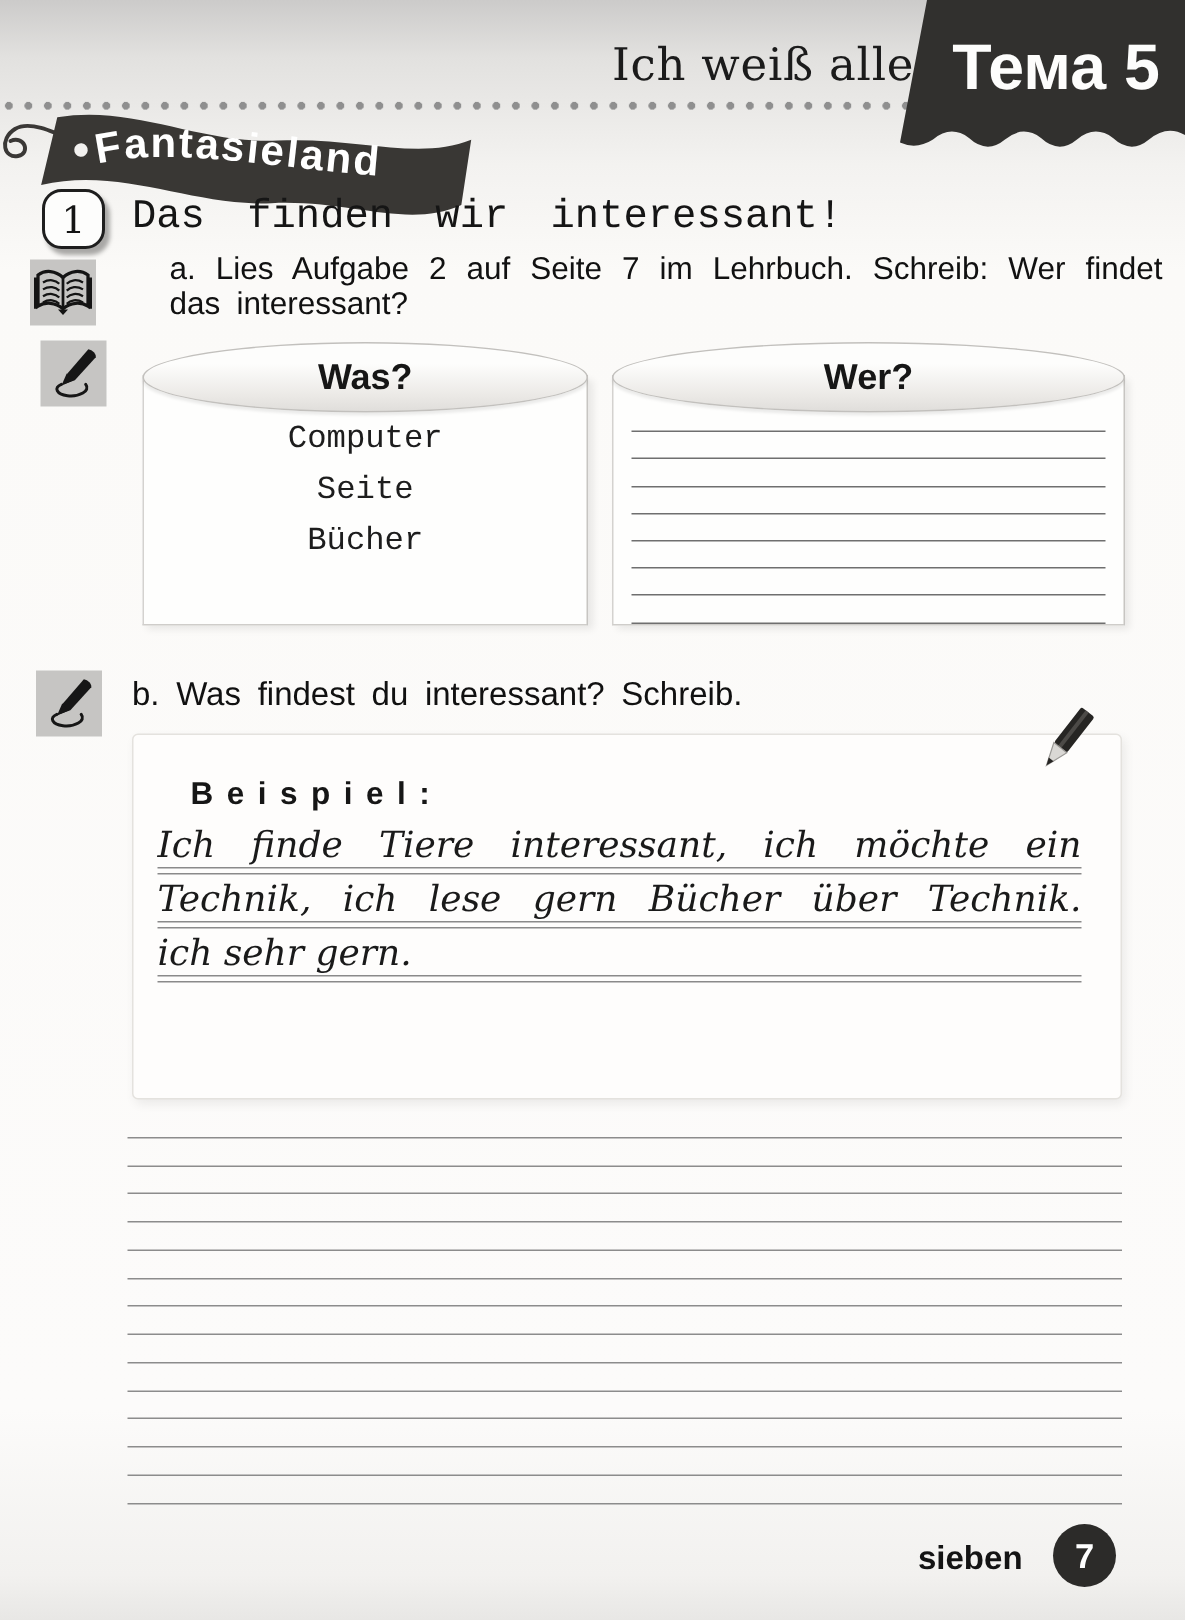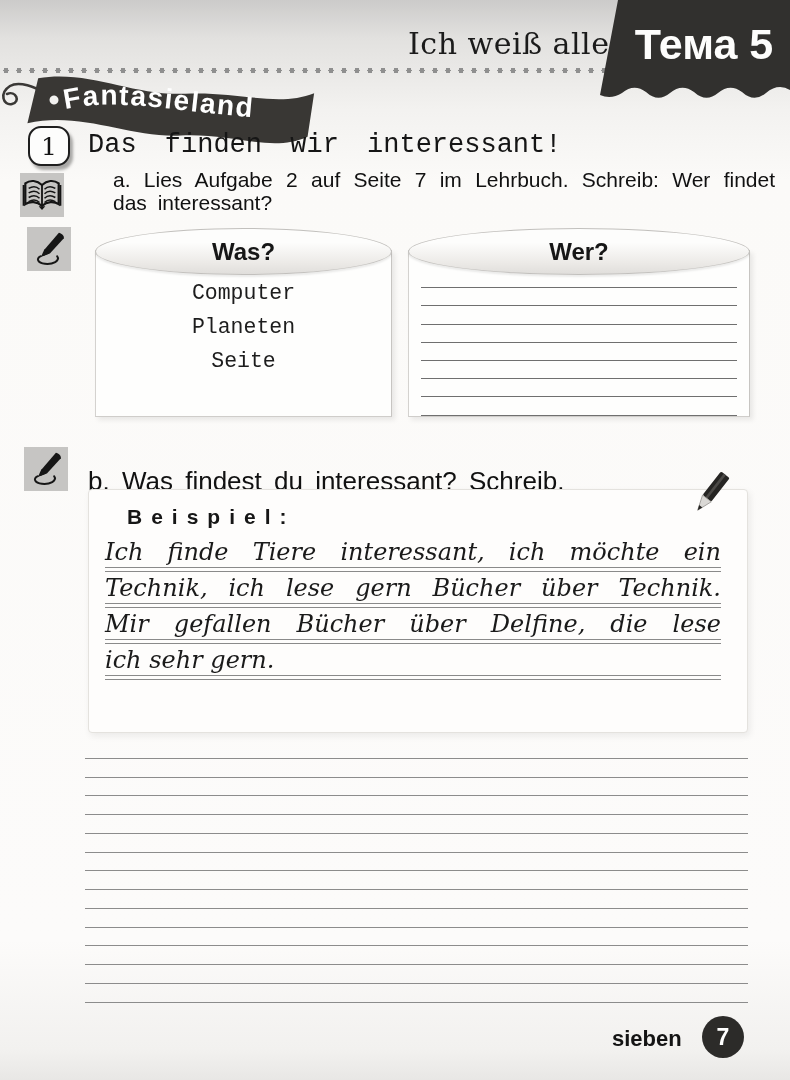--- a/index.html
+++ b/index.html
@@ -12,21 +12,21 @@
   .slogan{font-family:"DejaVu Serif",serif;font-size:30px;color:#1b1b1b;letter-spacing:.5px;white-space:nowrap;}
   .dots{height:9px;background:radial-gradient(circle 3px at 6px 4.5px,#8f8f8f 85%,rgba(0,0,0,0) 90%);background-size:13px 9px;background-repeat:repeat-x;}
 
   
   .num-badge{width:38px;height:36px;background:#fdfdfc;border:2.5px solid #1e1e1e;border-radius:13px;
              box-shadow:3px 4px 3px #a9a8a6;display:flex;align-items:center;justify-content:center;
              font-family:"DejaVu Serif",serif;font-size:25px;color:#141414;}
 
   .ex-title{font-family:Liberation Mono, monospace;font-size:27px;color:#151515;word-spacing:12px;white-space:nowrap;}
   .task-text{font-size:21px;line-height:23px;color:#111;word-spacing:5px;text-align:justify;}
-  .task-text-single{font-size:26px;color:#111;word-spacing:5px;white-space:nowrap;margin-top:16px;}
+  .task-text-single{font-size:22px;color:#111;word-spacing:5px;white-space:nowrap;}
 
   .icon-sq{width:44px;height:44px;background:#c6c5c3;display:flex;align-items:center;justify-content:center;}
 
   
   .cyl-body{background:#fefefd;border-left:1px solid #d4d2cf;border-right:1px solid #c7c5c2;border-bottom:1px solid #cfcdca;
             box-shadow:3px 3px 5px rgba(0,0,0,.08);}
   .cyl-top{border:1px solid #c2c0bd;border-radius:50%;
            background:linear-gradient(180deg,#fdfdfc 30%,#eceae7 75%,#e0dedb 100%);
            display:flex;align-items:center;justify-content:center;
            box-shadow:0 2px 2px rgba(0,0,0,.08);}
@@ -99,22 +99,22 @@
     <svg width="36" height="36" viewBox="0 0 40 40">
       <path d="M31 2 c3 .5 6 3.5 5.5 6 L21 25 l-8 3 2.5 -8 Z" fill="#161616"></path>
       <path d="M15 20 l-4 9 9 -4" fill="#161616"></path>
       <path d="M29 28 c4 5 -5 9.5 -13.5 8.5 c-8 -1 -10.5 -6 -4.5 -8.5" fill="none" stroke="#161616" stroke-width="2.2" stroke-linecap="round"></path>
     </svg>
   </div>
 
   <div class="abs cyl-body" style="left:95px;top:250px;width:295px;height:166px;font-family:Liberation Mono, monospace;">
     <div style="padding-top:26px;">
       <div class="was-item">Computer</div>
-      <div class="was-item">Planeten</div>
       <div class="was-item">Seite</div>
+      <div class="was-item">Bücher</div>
     </div>
   </div>
   <div class="abs cyl-top" style="left:95px;top:228px;width:295px;height:45px;text-align:center;">
     <span class="cyl-head">Was?</span>
   </div>
 
   <div class="abs cyl-body" style="left:408px;top:250px;width:340px;height:166px;">
     <div class="ruled abs" style="left:12px;right:12px;top:20px;">
         <div class="rline" style="height: 17.2px;"></div>
         <div class="rline" style="height: 17.2px;"></div>
@@ -134,30 +134,27 @@
     <svg width="36" height="36" viewBox="0 0 40 40">
       <path d="M31 2 c3 .5 6 3.5 5.5 6 L21 25 l-8 3 2.5 -8 Z" fill="#161616"></path>
       <path d="M15 20 l-4 9 9 -4" fill="#161616"></path>
       <path d="M29 28 c4 5 -5 9.5 -13.5 8.5 c-8 -1 -10.5 -6 -4.5 -8.5" fill="none" stroke="#161616" stroke-width="2.2" stroke-linecap="round"></path>
     </svg>
   </div>
 
   <div class="abs task-text-single" style="left:88px;top:450px;">b. Was findest du interessant? Schreib.</div>
 
   <div class="abs beispiel-box" style="left:88px;top:489px;width:658px;height:242px;">
-    <div class="abs beispiel-label" style="left:38px;top:15px;text-align:right;">Beispiel:</div>
-    <div class="abs" style="left:16px;top:42px;width:616px;">
+    <div class="abs beispiel-label" style="left:38px;top:28px;text-align:right;">Beispiel:</div>
+    <div class="abs" style="left:16px;top:53px;width:616px;">
       <div class="hw-row">
           <div class="hw-text hw-just">Ich finde Tiere interessant, ich möchte ein</div>
         </div>
       <div class="hw-row">
           <div class="hw-text hw-just">Technik, ich lese gern Bücher über Technik.</div>
-        </div>
-      <div class="hw-row">
-          <div class="hw-text hw-just">Mir gefallen Bücher über Delfine, die lese</div>
         </div>
       <div class="hw-row">
           <div class="hw-text">ich sehr gern.</div>
         </div>
     </div>
   </div>
 
   <svg class="abs" style="left:688px;top:468px;" width="46" height="52" viewBox="0 0 46 52">
     <g transform="rotate(38 23 26)">
       <rect x="17" y="2" width="11" height="30" rx="1.5" fill="#262523"></rect>

